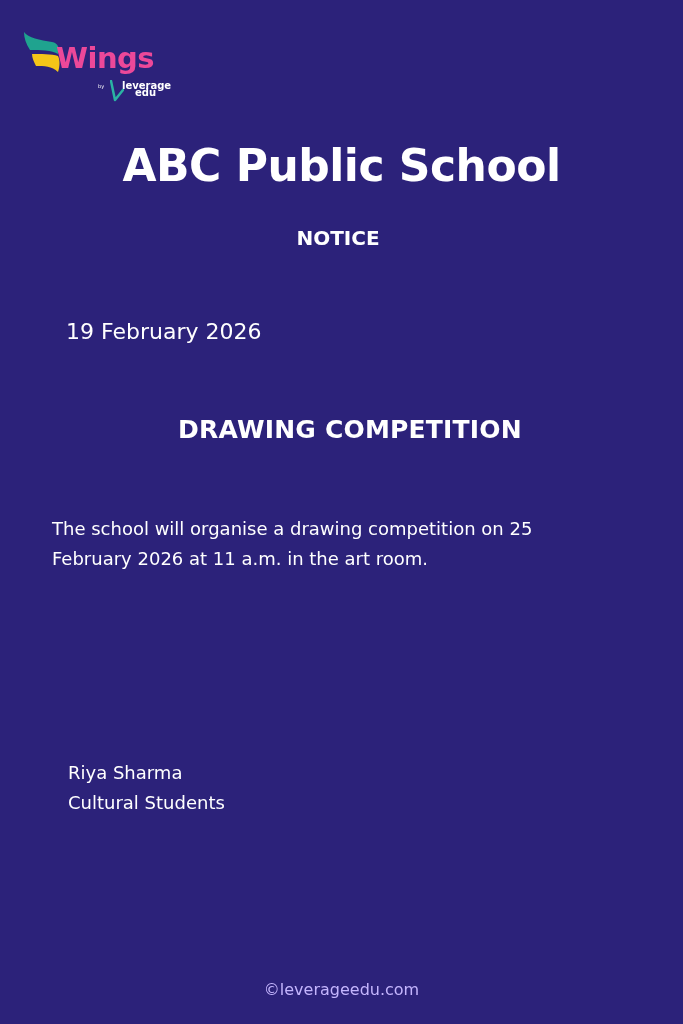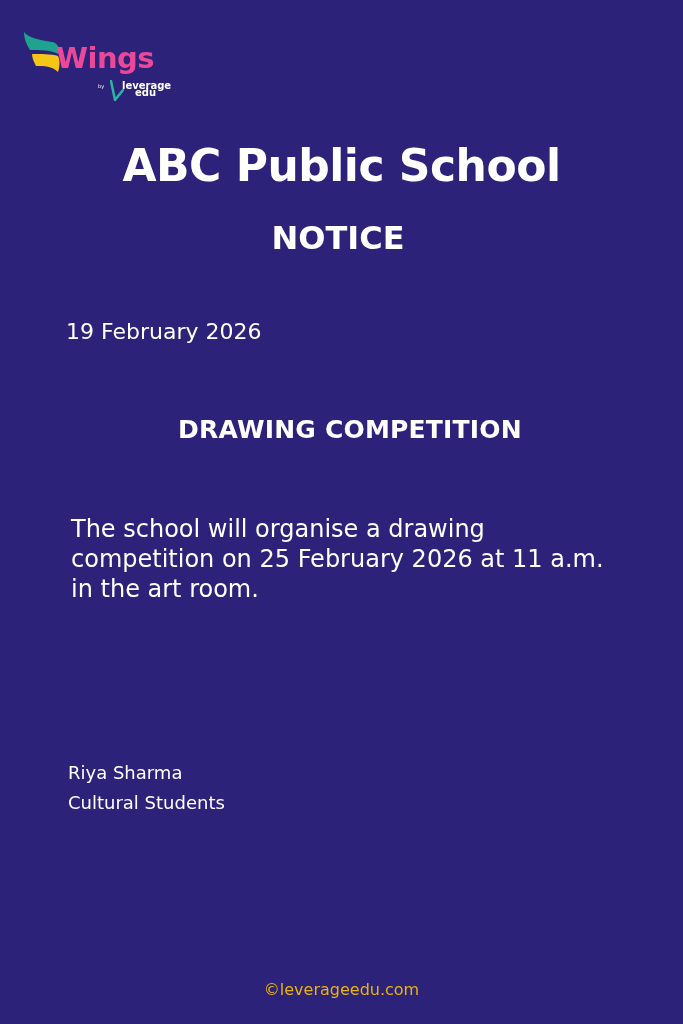--- a/index.html
+++ b/index.html
@@ -77,21 +77,21 @@
       letter-spacing: -0.5px;
       line-height: 60px;
     }
     .notice-label {
       position: absolute;
       left: 0;
       width: 676px;
       top: 221px;
       text-align: center;
       font-weight: bold;
-      font-size: 32px;
+      font-size: 20px;
       line-height: 34px;
     }
     .date {
       position: absolute;
       left: 66px;
       top: 316px;
       font-size: 22px;
       line-height: 32px;
       font-weight: normal;
     }
@@ -101,24 +101,24 @@
       width: 700px;
       top: 412px;
       text-align: center;
       font-weight: bold;
       font-size: 25px;
       line-height: 36px;
       letter-spacing: 0.2px;
     }
     .body-text {
       position: absolute;
-      left: 71px;
+      left: 52px;
       top: 514px;
       width: 560px;
-      font-size: 24px;
+      font-size: 18px;
       line-height: 30px;
     }
     .body-text p {
       margin: 0;
     }
     .signature {
       position: absolute;
       left: 68px;
       top: 758px;
       font-size: 18px;
@@ -126,21 +126,21 @@
     }
     .signature div { margin: 0; }
     .footer {
       position: absolute;
       left: 0;
       right: 0;
       top: 978px;
       text-align: center;
       font-size: 16px;
       line-height: 24px;
-      color: #eab308;
+      color: #c4b5fd;
     }
   </style>
 </head>
 <body>
 
 <div class="logo">
   <svg class="wing" width="40" height="46" viewBox="0 0 40 46">
     <path d="M2 2 C6 8, 18 10, 30 12 C36 13, 38 18, 36 24 C30 20, 18 20, 8 20 C4 14, 2 8, 2 2 Z" fill="#1fa38f"></path>
     <path d="M10 24 C18 24, 30 24, 36 26 C38 30, 38 36, 36 42 C30 36, 22 36, 14 36 C12 32, 10 28, 10 24 Z" fill="#f5c518"></path>
   </svg>

